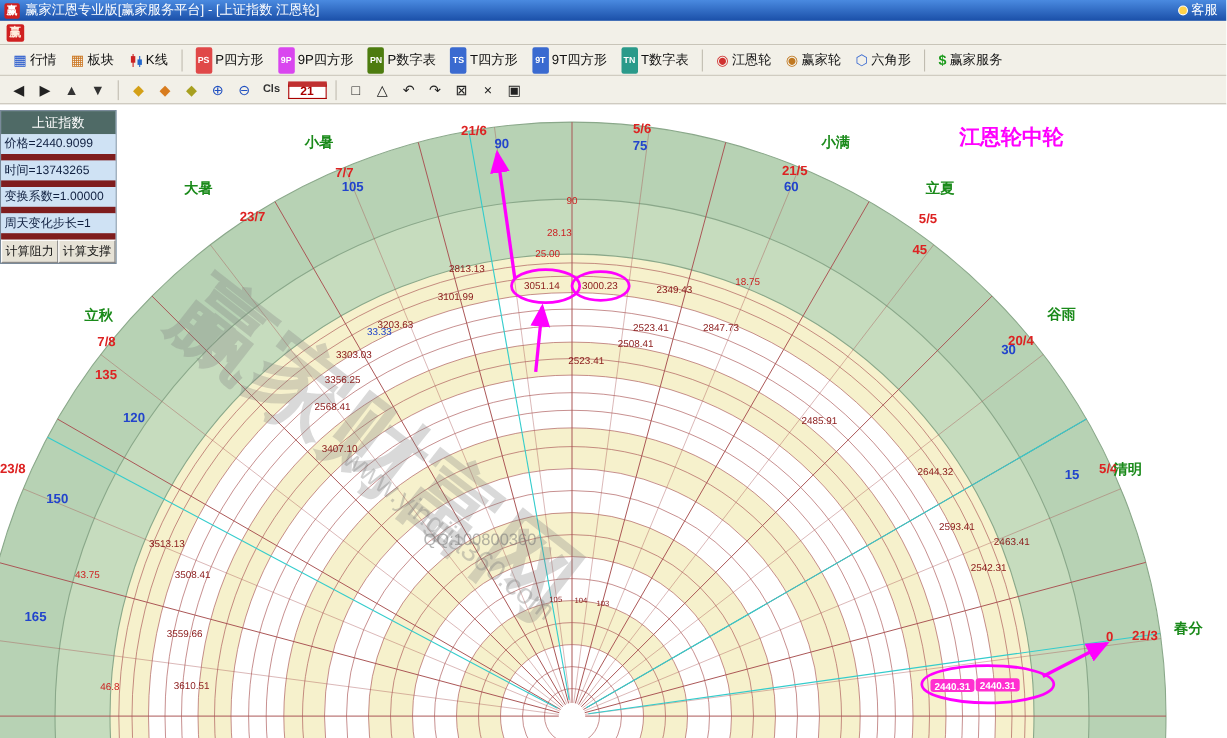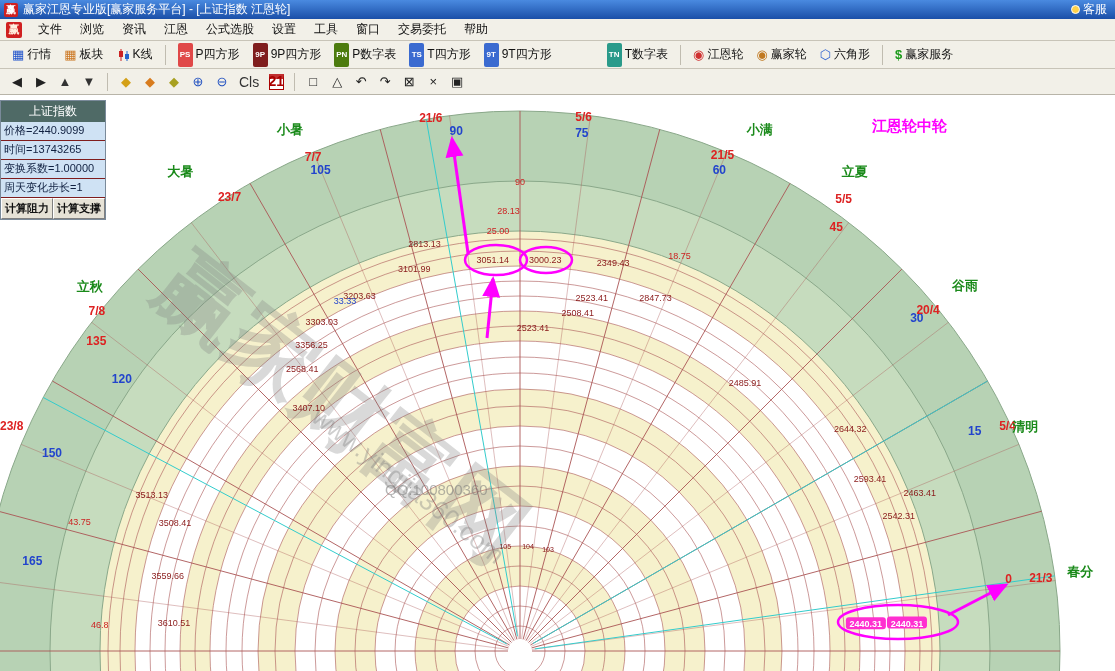--- a/index.html
+++ b/index.html
@@ -13,51 +13,50 @@
   .menubar { height:22px; flex:0 0 auto; background:#f2f0e8; border-bottom:1px solid #c8c4b8; display:flex; align-items:center; font-size:12px; padding:0 4px; color:#111; }
   .menu-logo { width:16px; height:16px; background:#d02020; color:#ffeedd; font-weight:bold; font-size:11px; display:flex; align-items:center; justify-content:center; margin:0 7px 0 2px; border-radius:2px; }
   .mi { padding:2px 9px; cursor:default; }
   .toolbar { height:28px; flex:0 0 auto; background:#f2f0e8; border-bottom:1px solid #c8c4b8; display:flex; align-items:center; font-size:12px; padding:0 6px; gap:1px; color:#111; }
   .tbtn { display:flex; align-items:center; gap:3px; padding:2px 5px; border:1px solid transparent; border-radius:2px; cursor:default; white-space:nowrap; }
   .badge { min-width:15px; height:13px; color:#fff; font-size:8px; font-weight:bold; display:flex; align-items:center; justify-content:center; border-radius:2px; padding:12px 1px; }
   .tglyph { font-size:13px; line-height:13px; }
   .tsep { width:1px; height:20px; background:#c0bcb0; margin:0 5px; }
   .drawbar { height:26px; flex:0 0 auto; background:#f2f0e8; border-bottom:1px solid #b8b4a8; display:flex; align-items:center; padding:0 6px; gap:2px; }
   .dbtn { min-width:22px; height:20px; display:flex; align-items:center; justify-content:center; font-size:13px; border:1px solid transparent; border-radius:2px; cursor:default; color:#222; }
-  .dbtn.txt { font-size:14px; font-weight:normal; padding:0 3px; color:#333; }
-  .dbtn .cal { width:15px; height:16px; border:1px solid #a00; background:#fff; font-size:14px; font-weight:bold; color:#a00; display:flex; align-items:flex-end; justify-content:center; border-top:5px solid #c03030; }
+  .dbtn.txt { font-size:10px; font-weight:bold; padding:0 3px; color:#333; }
+  .dbtn .cal { width:35px; height:16px; border:1px solid #a00; background:#fff; font-size:11px; font-weight:bold; color:#a00; display:flex; align-items:flex-end; justify-content:center; border-top:5px solid #c03030; }
   .dsep { width:1px; height:18px; background:#c0bcb0; margin:0 5px; }
   .main { position:relative; flex:1; background:#fff; overflow:hidden; }
   #wheel-svg { position:absolute; left:0; top:0; }
   .panel { position:absolute; left:0; top:5px; width:106px; z-index:5; font-size:11px; border:1px solid #7a8a9a; background:#cfe2f4; }
   .panel .ph { background:#4f6a66; color:#fff; font-weight:normal; text-align:center; padding:2px 0; font-size:12px; }
-  .panel .pr { background:#cfe2f4; color:#102040; padding:1px 3px 2px 3px; border-bottom:1px solid #7f1d1d; white-space:nowrap; }
-  .pbtns { display:flex;font-weight:bold; }
+  .panel .pr { background:#cfe2f4; color:#102040; padding:1px 3px 2px 3px; border-bottom:6px solid #7f1d1d; white-space:nowrap; }
+  .pbtns { display:flex; }
   .pb { flex:1; background:#e6e2d6; border:1px solid #808080; border-top-color:#fff; border-left-color:#fff; text-align:center; padding:2px 0; font-size:11px; color:#111; cursor:default; white-space:nowrap; }
-  .anno { position:absolute; left:872px; top:18px; z-index:6; color:#ff00ff; font-weight:bold; font-size:15px; line-height:26px; white-space:nowrap; }
+  .anno { position:absolute; left:872px; top:18px; z-index:6; color:#ff00ff; font-weight:bold; font-size:19px; line-height:26px; white-space:nowrap; }
   svg text { user-select:none; }
 </style>
 </head>
 <body>
 
 <div id="app">
 
   <div class="titlebar">
     <span class="app-icon">赢</span>
     <span>赢家江恩专业版[赢家服务平台] - [上证指数 江恩轮]</span>
     <span class="spacer"></span>
     <span class="cs-link">
       <span class="cs-dot"></span>
       <span>客服</span>
     </span>
   </div>
 
   <div class="menubar">
     <span class="menu-logo">赢</span>
-    <span id="menu-items"><span class="mi">文件</span><span class="mi">浏览</span><span class="mi">资讯</span><span class="mi">江恩</span><span class="mi">公式选股</span><span class="mi">设置</span><span class="mi">工具</span><span class="mi">窗口</span><span class="mi">交易委托</span><span class="mi">帮助</span></span>
   </div>
 
   <div class="toolbar" id="toolbar1">
       <span class="tbtn">
         <span class="tglyph" style="color: rgb(34, 85, 204);">▦</span>
         <span>行情</span>
       </span>
       <span class="tbtn">
         <span class="tglyph" style="color: rgb(204, 119, 34);">▦</span>
         <span>板块</span>
@@ -70,37 +69,37 @@
           <rect x="8" y="6" width="4" height="5" fill="#2266cc"></rect>
         </svg>
         <span>K线</span>
       </span>
       <span class="tsep"></span>
       <span class="tbtn">
         <span class="badge" style="background: rgb(224, 72, 72);">PS</span>
         <span>P四方形</span>
       </span>
       <span class="tbtn">
-        <span class="badge" style="background: #7f1d1d;">9P</span>
+        <span class="badge" style="background: #d946ef;">9P</span>
         <span>9P四方形</span>
       </span>
       <span class="tbtn">
         <span class="badge" style="background: #4d7c0f;">PN</span>
         <span>P数字表</span>
       </span>
       <span class="tbtn">
         <span class="badge" style="background: rgb(58, 106, 208);">TS</span>
         <span>T四方形</span>
       </span>
       <span class="tbtn">
         <span class="badge" style="background: rgb(58, 106, 208);">9T</span>
         <span>9T四方形</span>
       </span>
       <span class="tbtn">
-        <span class="badge" style="background: rgb(42, 154, 138); margin-left: 42px;">TN</span>
+        <span class="badge" style="background: rgb(42, 154, 138);">TN</span>
         <span>T数字表</span>
       </span>
       <span class="tsep"></span>
       <span class="tbtn">
         <span class="tglyph" style="color: rgb(208, 48, 48);">◉</span>
         <span>江恩轮</span>
       </span>
       <span class="tbtn">
         <span class="tglyph" style="color: rgb(192, 120, 32);">◉</span>
         <span>赢家轮</span>

